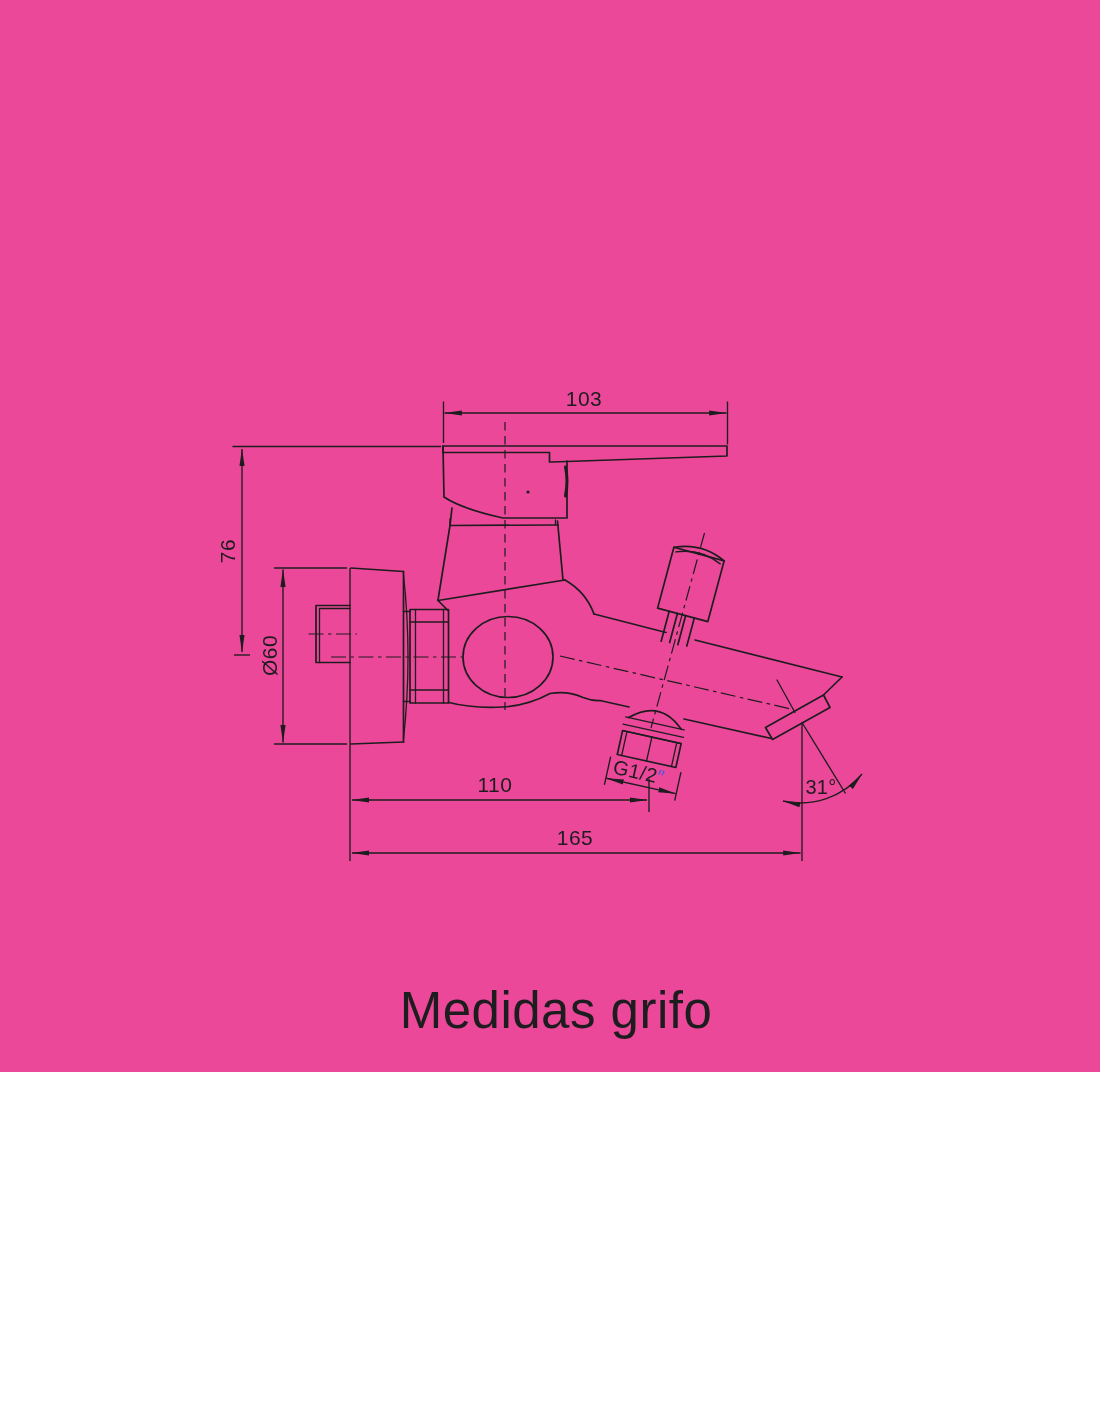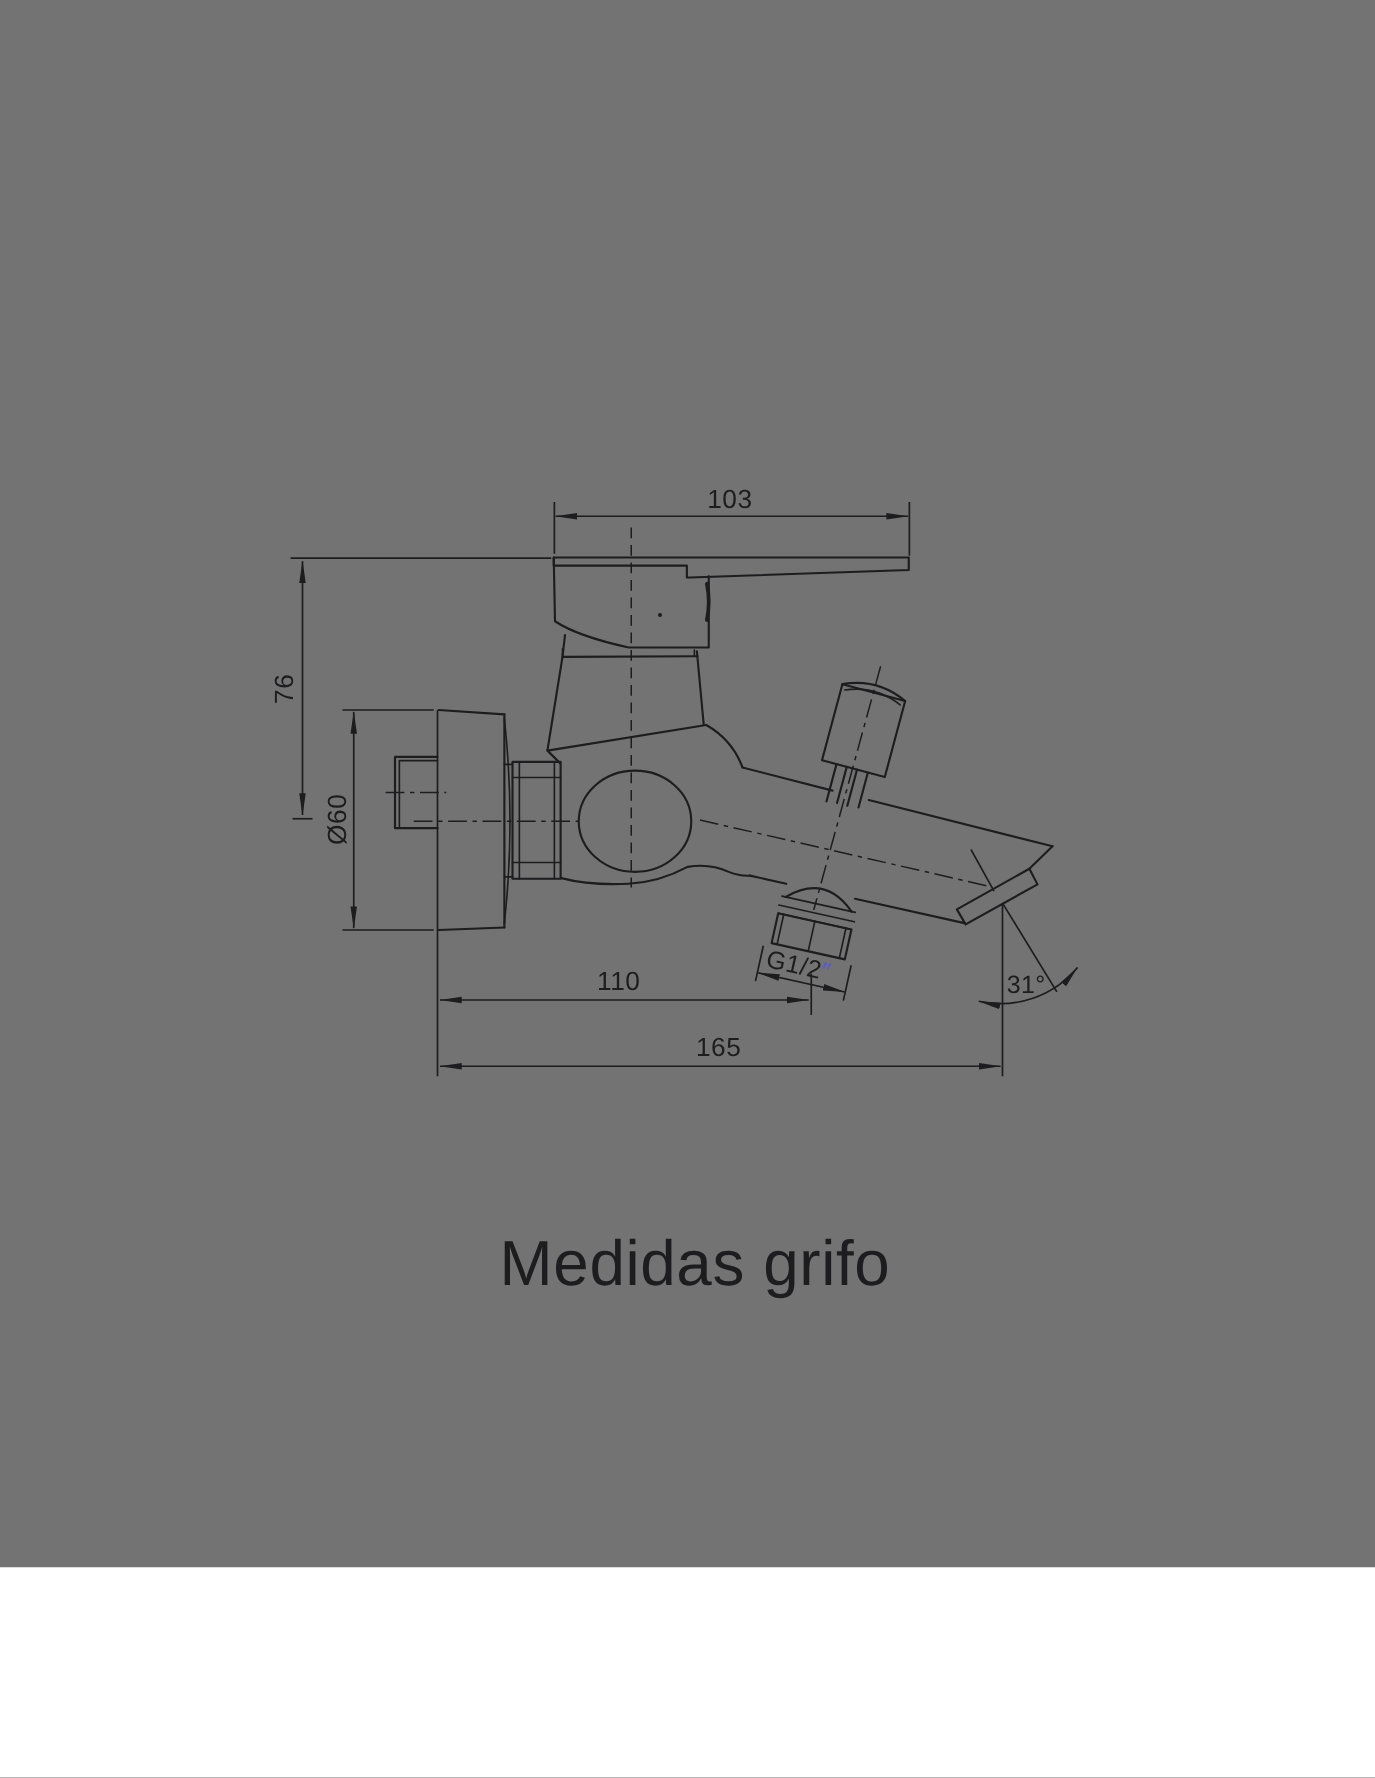--- a/index.html
+++ b/index.html
@@ -1,17 +1,17 @@
 <!DOCTYPE html>
 <html><head>
 <meta charset="utf-8">
 <style>
   html,body { margin:0; padding:0; background:#ffffff; }
   .page {
-    position:relative; width:1100px; height:1254px; background:#737373;
+    position:relative; width:1100px; height:1072px; background:#ec4899;
     font-family:"Liberation Sans", sans-serif; overflow:hidden;
   }
   svg text {
     font-family:"Liberation Sans", sans-serif;
     fill:#1d1d1f;
   }
   .dim-text { font-size:21px; letter-spacing:0.5px; }
   .dim-text-sm { font-size:20px; letter-spacing:0.3px; }
   .title-text { font-size:51px; letter-spacing:0.5px; }
   .outline { stroke:#1d1d1f; stroke-width:1.7; fill:none; stroke-linecap:round; stroke-linejoin:round; }

